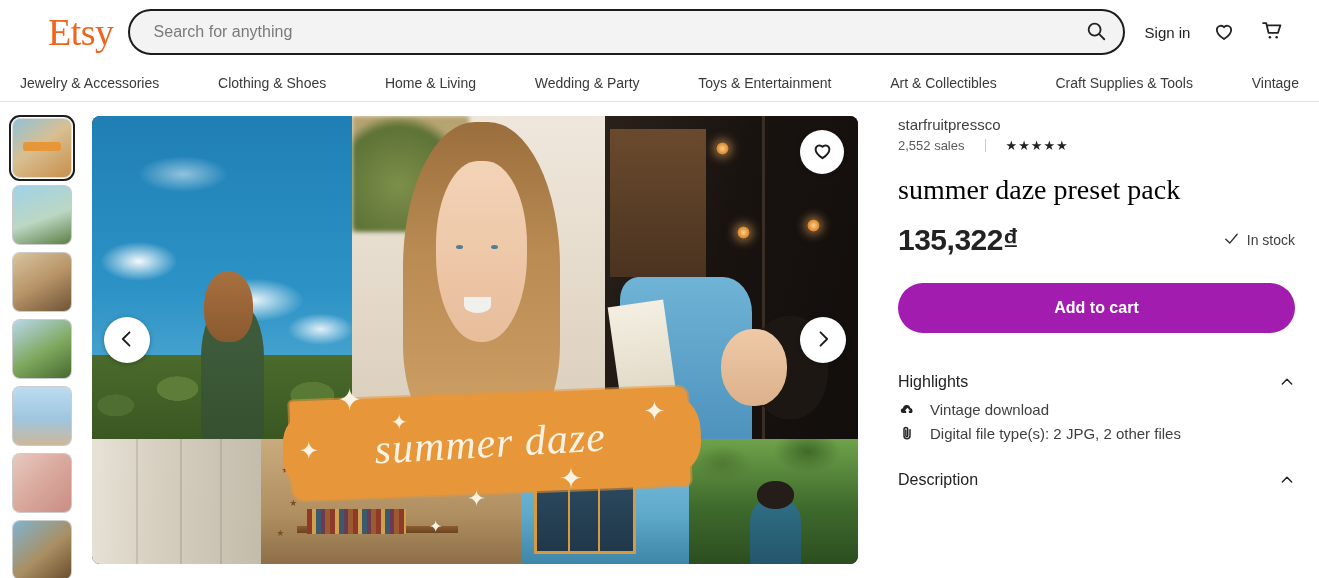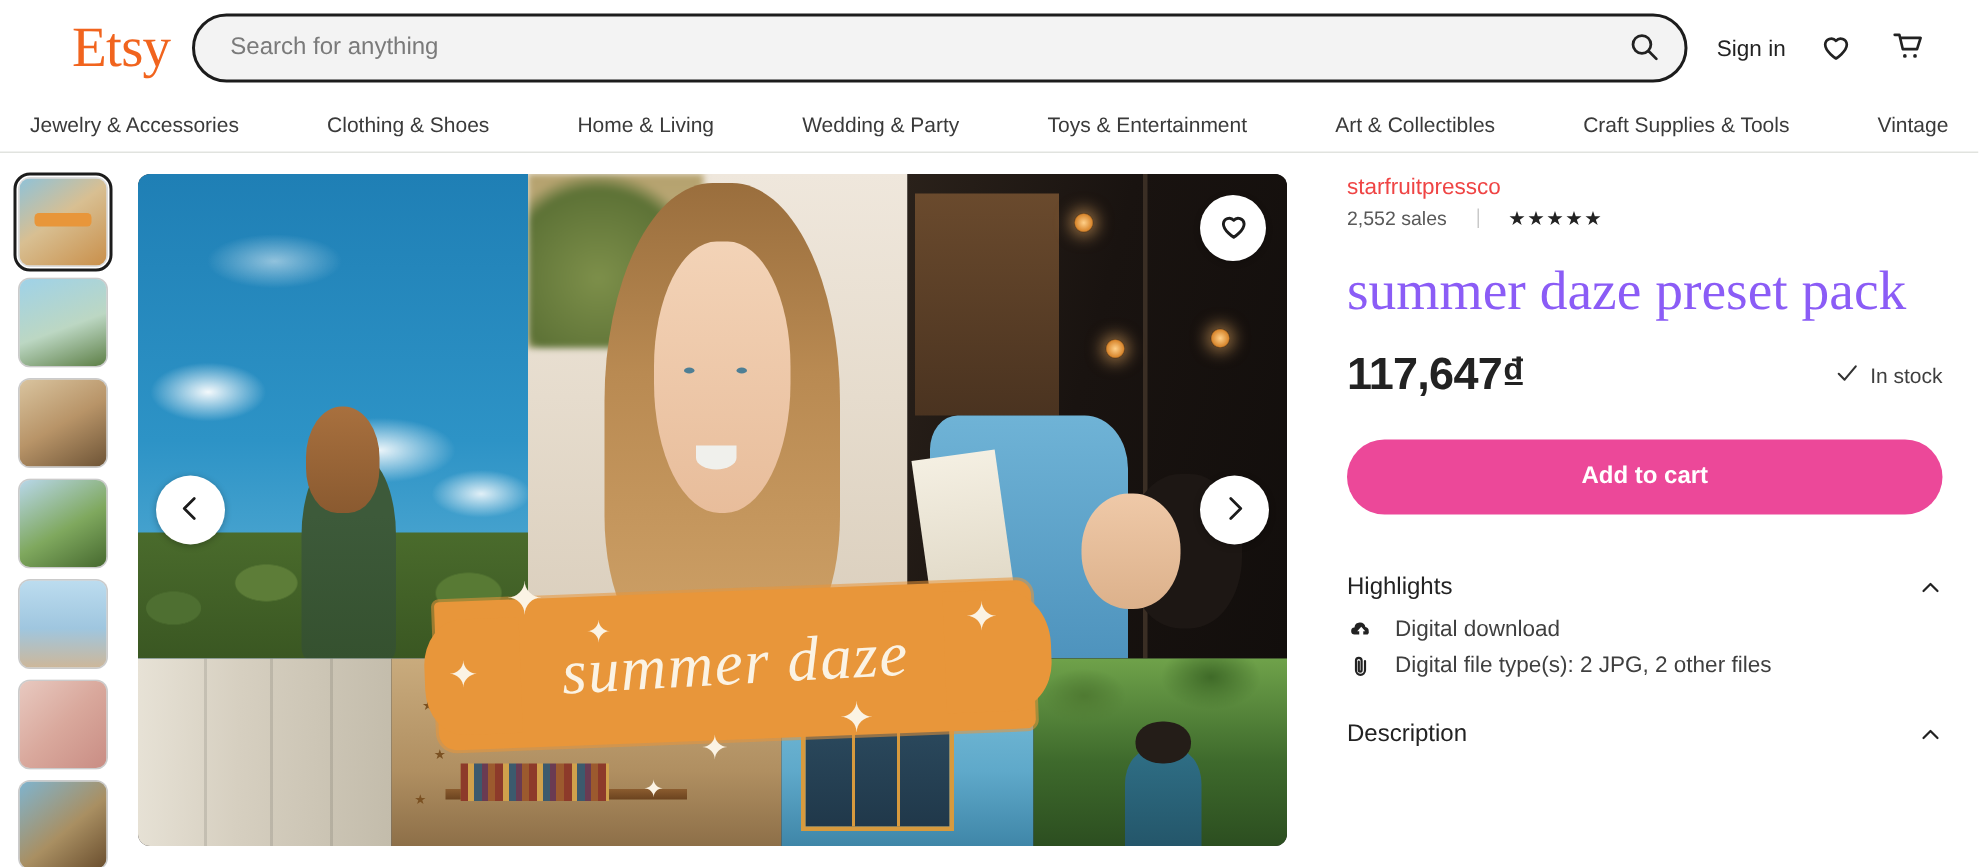--- a/index.html
+++ b/index.html
@@ -370,51 +370,51 @@
   .nav-arrow.next { right: 12px; }
 
   
   .panel {
     flex: 1;
     padding-left: 40px;
     padding-right: 6px;
     min-width: 0;
   }
   .shop-name {
-    font-size: 15px; color: #ef4444; margin-bottom: 5px;
+    font-size: 15px; color: #404040; margin-bottom: 5px;
     text-decoration: none; display: inline-block; cursor: pointer;
   }
   .shop-meta {
     display: flex; align-items: center; gap: 20px;
     font-size: 13px; color: #595959; margin-bottom: 20px; text-align: center;
   }
   .divider-v { width: 1px; height: 13px; background: #c9c9c9; }
   .stars { letter-spacing: 1px; font-size: 13px; color: #222; cursor: pointer; }
   .product-title {
     font-family: "Liberation Serif", serif;
-    font-size: 37px;
+    font-size: 28px;
     font-weight: 400;
-    color: #8b5cf6;
+    color: #000000;
     line-height: 1.2;
     margin-bottom: 16px;
   }
   .price-row {
     display: flex; align-items: center; justify-content: space-between;
     margin-bottom: 26px;
   }
   .price {
     font-size: 30px; font-weight: bold; color: #222; letter-spacing: -.5px;
   }
   .stock {
     display: flex; align-items: center; gap: 7px;
     font-size: 14px; color: #3f3f3f;
   }
   .cart-btn {
     width: 100%; height: 50px;
-    background: #ec4899; color: #fff;
+    background: #a21caf; color: #fff;
     border: none; border-radius: 25px;
     font-family: "Liberation Sans", sans-serif;
     font-size: 16px; font-weight: bold;
     cursor: pointer;
     margin-bottom: 36px;
   }
   .section {
     border-top: 0;
     padding-bottom: 4px;
   }
@@ -615,21 +615,21 @@
 
     <div class="shop-meta">
       <span>2,552 sales</span>
       <span class="divider-v"></span>
       <span class="stars">★★★★★</span>
     </div>
 
     <h1 class="product-title">summer daze preset pack</h1>
 
     <div class="price-row">
-      <div class="price">117,647₫</div>
+      <div class="price">135,322₫</div>
       <div class="stock">
         <span>
           <svg width="17" height="17" viewBox="0 0 24 24" fill="none" stroke="#333" stroke-width="2">
             <polyline points="4,13 9.5,18.5 20,6" stroke-linecap="round" stroke-linejoin="round"></polyline>
           </svg>
         </span>
         <span>In stock</span>
       </div>
     </div>
 
@@ -644,21 +644,21 @@
           </svg>
         </span>
       </div>
 
       <div class="hl-row">
         <span class="hl-ico">
           <svg width="17" height="17" viewBox="0 0 24 24" fill="#222">
             <path d="M19 13.5a3.6 3.6 0 0 0-3.1-3.55A5.2 5.2 0 0 0 5.6 10.4 3.3 3.3 0 0 0 6 17h4.1v-3.2H8.2L12 9.6l3.8 4.2h-1.9V17H18a3.2 3.2 0 0 0 1-3.5z"></path>
           </svg>
         </span>
-        <span>Digital download</span>
+        <span>Vintage download</span>
       </div>
 
       <div class="hl-row">
         <span class="hl-ico">
           <svg width="16" height="16" viewBox="0 0 24 24" fill="none" stroke="#222" stroke-width="2.2">
             <path d="M16.5 7v9.3a4.5 4.5 0 0 1-9 0V6.6a2.8 2.8 0 0 1 5.6 0v9.6a1.4 1.4 0 0 1-2.8 0V7.6" stroke-linecap="round" stroke-linejoin="round"></path>
           </svg>
         </span>
         <span>Digital file type(s): 2 JPG, 2 other files</span>
       </div>

